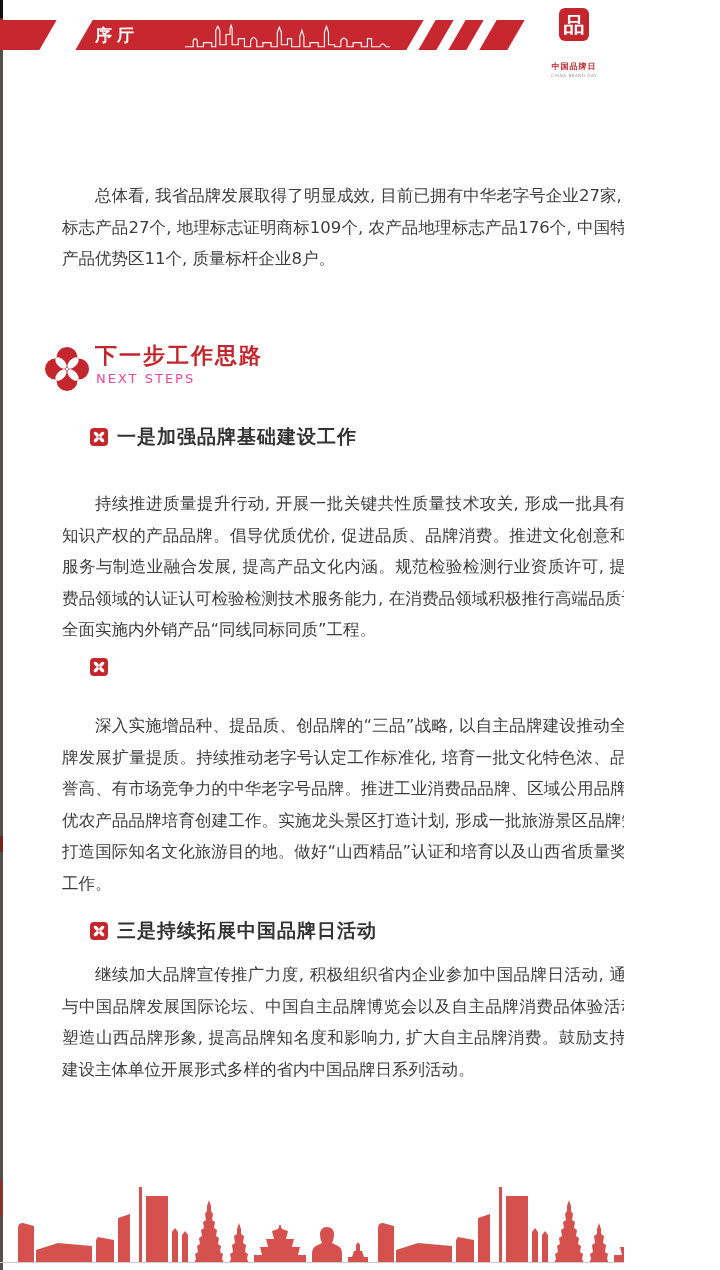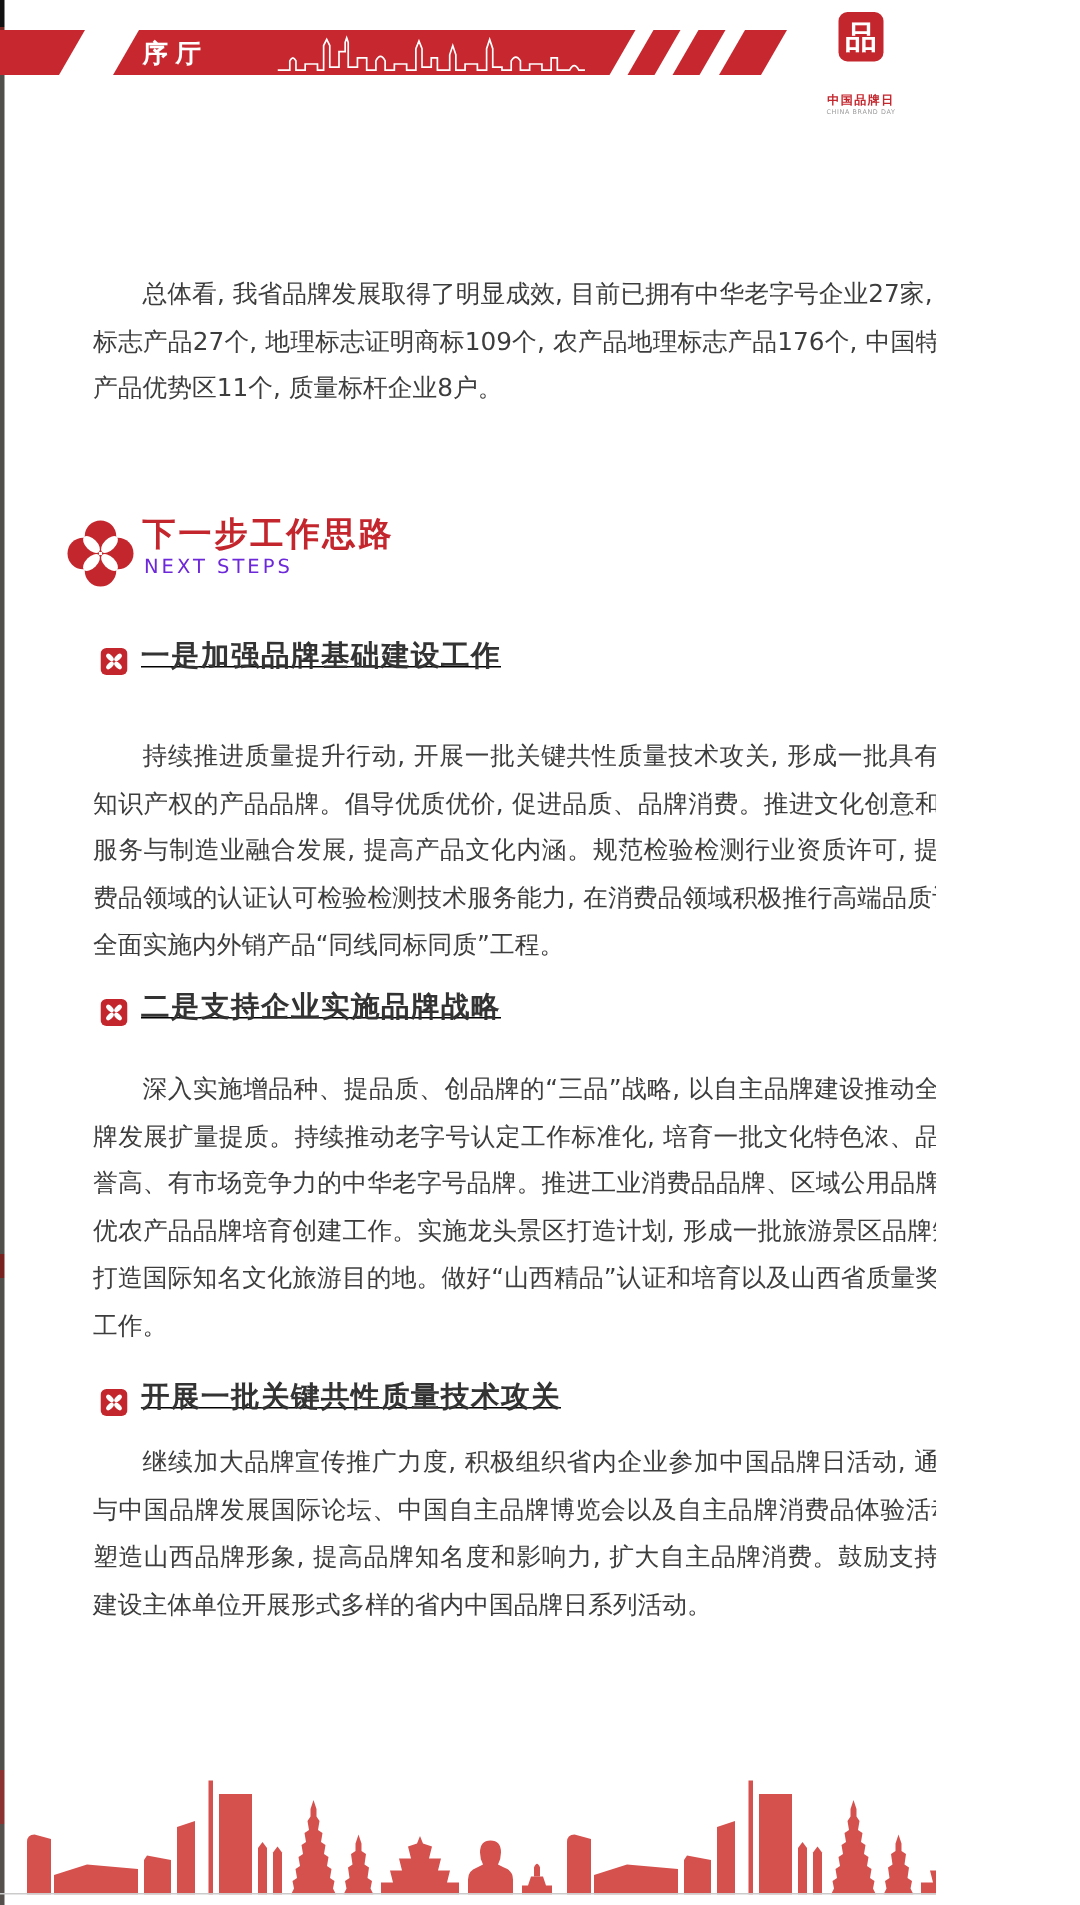--- a/index.html
+++ b/index.html
@@ -31,23 +31,23 @@
   .logo-title{color:#C4262D;font-size:8px;font-weight:bold;letter-spacing:1px;margin-top:20px;white-space:nowrap;}
   .logo-sub{color:#9a9a9a;font-size:5px;letter-spacing:.5px;transform:scale(.85);white-space:nowrap;}
   
   .para{position:absolute;left:62px;width:598px;margin:0;color:#3d3d3d;font-size:16.5px;
         line-height:31.5px;text-indent:2em;text-align:justify;}
   .p1{top:180px;} .p2{top:488px;} .p3{top:686px;margin-top:24px;} .p4{top:959px;}
   
   .section-flower{position:absolute;left:44px;top:346px;}
   .section-title{position:absolute;left:95px;top:341px;margin:0;color:#C4262D;font-size:22px;
         font-weight:bold;letter-spacing:2px;font-family:"DejaVu Serif","Liberation Serif",serif;}
-  .section-sub{position:absolute;left:96px;top:371px;color:#6d28d9;font-size:13px;letter-spacing:2px;}
+  .section-sub{position:absolute;left:96px;top:371px;color:#ec4899;font-size:13px;letter-spacing:2px;}
   
-  .sub-heading{position:absolute;left:67px;display:flex;align-items:flex-end;gap:9px;text-decoration:underline;}
+  .sub-heading{position:absolute;left:90px;display:flex;align-items:center;gap:9px;}
   .sub-heading h3{margin:0;font-size:19px;color:#333333;letter-spacing:1px;font-weight:bold;
         font-family:"DejaVu Serif","Liberation Serif",serif;}
   .h1{top:424px;} .h2{top:658px;} .h3{top:918px;}
   
   .bottom-skyline{position:absolute;left:0;top:1183px;}
   .base-line{position:absolute;left:0;top:1262px;width:720px;height:1px;background:#cbcbcb;}
 </style>
 </head>
 <body>
 
@@ -117,35 +117,34 @@
   <div class="sub-heading h2">
     <svg width="18" height="18" viewBox="0 0 18 18">
       <rect x="0" y="0" width="18" height="18" rx="4" fill="#C4262D"></rect>
       <g fill="#ffffff" transform="rotate(45 9 9)">
         <ellipse cx="9" cy="5.2" rx="1.7" ry="3.1"></ellipse>
         <ellipse cx="9" cy="12.8" rx="1.7" ry="3.1"></ellipse>
         <ellipse cx="5.2" cy="9" rx="3.1" ry="1.7"></ellipse>
         <ellipse cx="12.8" cy="9" rx="3.1" ry="1.7"></ellipse>
       </g>
     </svg>
-    <h3>二是支持企业实施品牌战略</h3>
   </div>
   <p class="para p3">深入实施增品种、提品质、创品牌的“三品”战略, 以自主品牌建设推动全省品牌发展扩量提质。持续推动老字号认定工作标准化, 培育一批文化特色浓、品牌信誉高、有市场竞争力的中华老字号品牌。推进工业消费品品牌、区域公用品牌、特优农产品品牌培育创建工作。实施龙头景区打造计划, 形成一批旅游景区品牌矩阵, 打造国际知名文化旅游目的地。做好“山西精品”认证和培育以及山西省质量奖评审工作。</p>
 
   <div class="sub-heading h3">
     <svg width="18" height="18" viewBox="0 0 18 18">
       <rect x="0" y="0" width="18" height="18" rx="4" fill="#C4262D"></rect>
       <g fill="#ffffff" transform="rotate(45 9 9)">
         <ellipse cx="9" cy="5.2" rx="1.7" ry="3.1"></ellipse>
         <ellipse cx="9" cy="12.8" rx="1.7" ry="3.1"></ellipse>
         <ellipse cx="5.2" cy="9" rx="3.1" ry="1.7"></ellipse>
         <ellipse cx="12.8" cy="9" rx="3.1" ry="1.7"></ellipse>
       </g>
     </svg>
-    <h3>开展一批关键共性质量技术攻关</h3>
+    <h3>三是持续拓展中国品牌日活动</h3>
   </div>
   <p class="para p4">继续加大品牌宣传推广力度, 积极组织省内企业参加中国品牌日活动, 通过参与中国品牌发展国际论坛、中国自主品牌博览会以及自主品牌消费品体验活动等, 塑造山西品牌形象, 提高品牌知名度和影响力, 扩大自主品牌消费。鼓励支持品牌建设主体单位开展形式多样的省内中国品牌日系列活动。</p>
 
   <svg class="bottom-skyline" width="720" height="80" viewBox="0 0 720 80">
     <defs>
       <g id="cityunit" fill="#D5514E">
         <path d="M18 80 V45 Q18 40 23 40 L34 43 V80 Z"></path>
         <path d="M36 80 V67 L58 60 L92 63 V80 Z"></path>
         <path d="M96 80 V57 L98 54 L114 57 V80 Z"></path>
         <path d="M118 80 V35 L130 31 V80 Z"></path>

